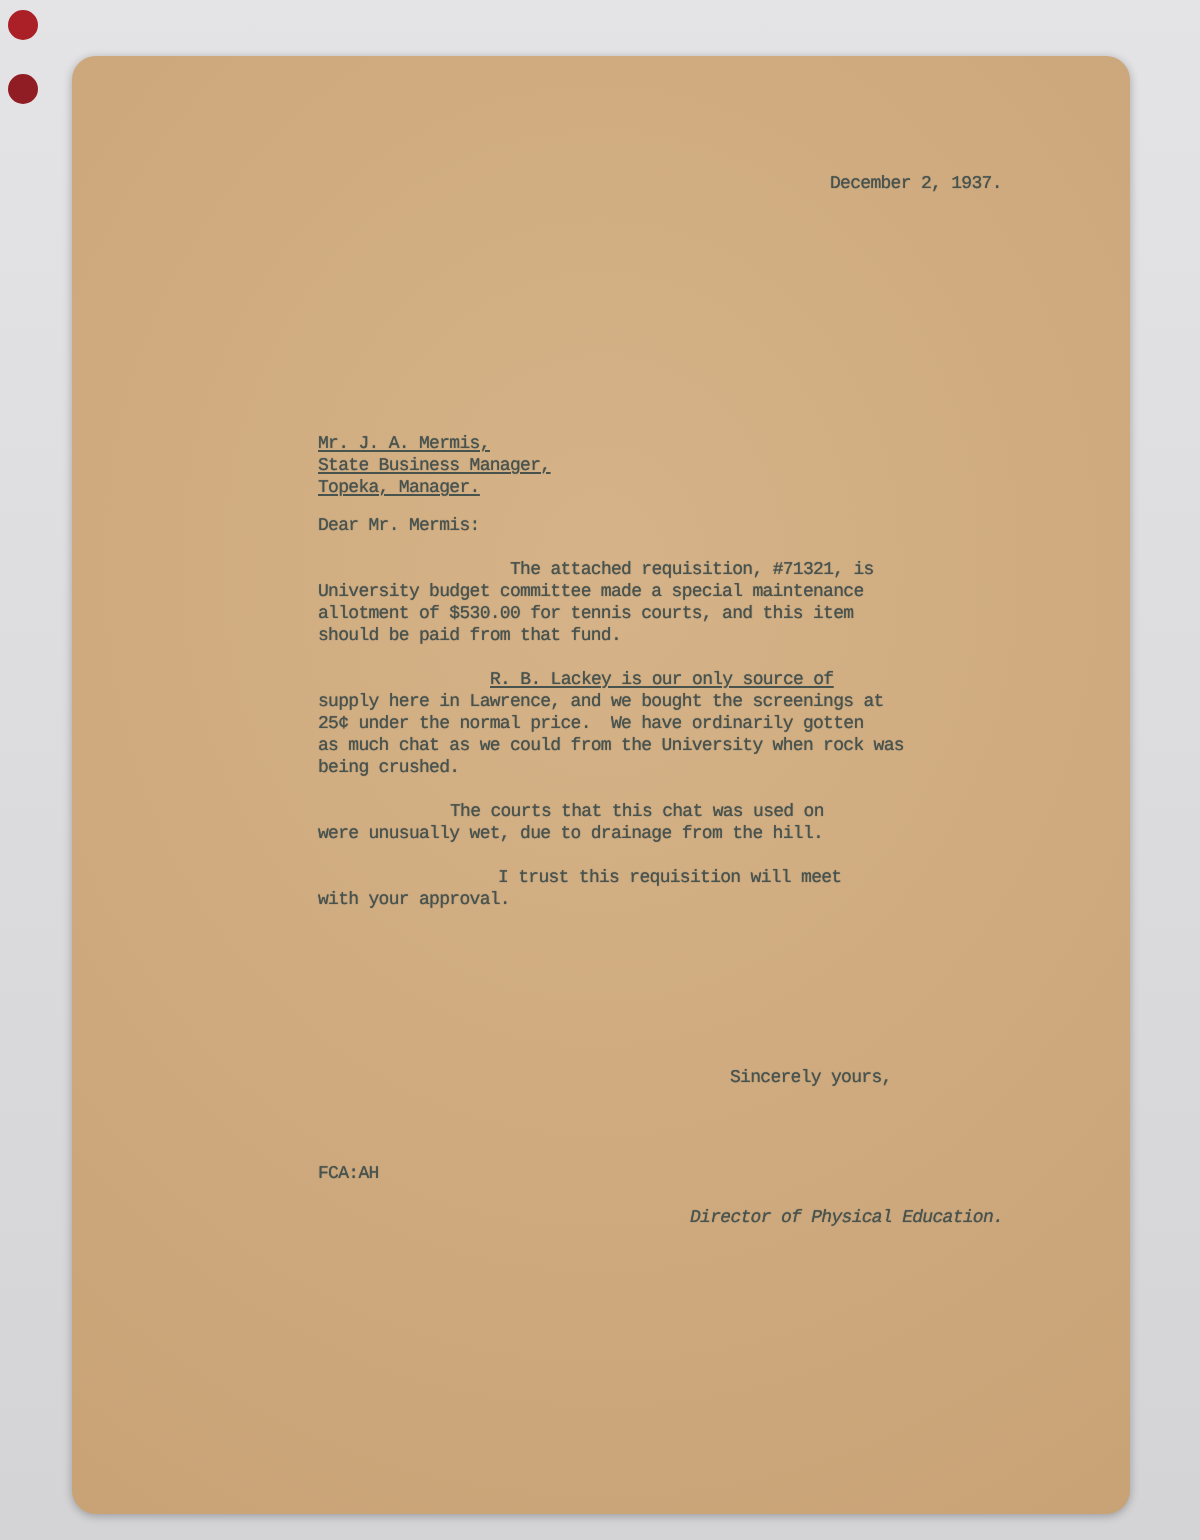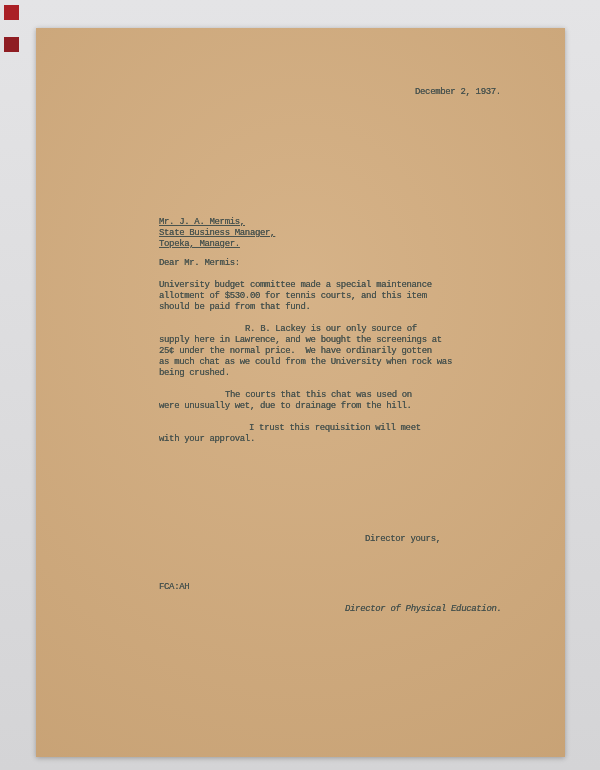--- a/index.html
+++ b/index.html
@@ -1,15 +1,15 @@
 <!DOCTYPE html>
 <html style="--background: #e4e4e6; --paper: #d0a97b; --ink: #49534e; --mark_top: #aa2026; --mark_bottom: #8f1d23;"><head>
 <meta charset="utf-8">
 <style>
-  * { margin:0; padding:0; box-sizing:border-box; }
+  * { margin:0; padding:0; box-sizing:border-box;border-radius:12px; }
   html, body { width:600px; height:770px; }
   body {
     position:relative;
     overflow:hidden;
     background: linear-gradient(180deg, var(--background, #e4e4e6) 0%, #d4d4d6 100%);
     font-family: "Liberation Mono", "DejaVu Sans Mono", monospace;
   }
 
   .mark { position:absolute; left:4px; width:15px; height:15px; }
   .mark-top { top:5px; background: var(--mark_top, #aa2026); }
@@ -30,21 +30,21 @@
   }
 
   .line { white-space: pre; line-height: 11px; height: 11px; }
 
   .date       { position:absolute; left:379px; top:59px;  white-space:pre; line-height:11px; }
   .address    { position:absolute; left:123px; top:189px;text-decoration:underline; }
   .salutation { position:absolute; left:123px; top:230px; white-space:pre; line-height:11px; }
   .body       { position:absolute; left:123px; top:252px; width:330px; }
   .para       { margin-bottom:11px; }
   .ind96 { text-indent:96px; }
-  .ind86 { text-indent:86px; }
+  .ind86 { text-indent:86px;text-decoration:underline; }
   .ind66 { text-indent:66px;font-family:Liberation Mono, monospace; }
   .ind90 { text-indent:90px; }
 
   .closing    { position:absolute; left:329px; top:506px; white-space:pre; line-height:11px; }
   .initials   { position:absolute; left:123px; top:554px; white-space:pre; line-height:11px; }
   .sig-title  { position:absolute; left:309px; top:576px; white-space:pre; line-height:11px;font-style:italic; }
 </style>
 </head>
 <body>
 
@@ -58,20 +58,21 @@
   <div class="address">
     <div class="line">Mr. J. A. Mermis,</div>
     <div class="line">State Business Manager,</div>
     <div class="line">Topeka, Manager.</div>
   </div>
 
   <div class="salutation">Dear Mr. Mermis:</div>
 
   <div class="body">
     <div class="para">
+      <div class="line ind96">The attached requisition, #71321, is</div>
       <div class="line">University budget committee made a special maintenance</div>
       <div class="line">allotment of $530.00 for tennis courts, and this item</div>
       <div class="line">should be paid from that fund.</div>
     </div>
     <div class="para">
       <div class="line ind86">R. B. Lackey is our only source of</div>
       <div class="line">supply here in Lawrence, and we bought the screenings at</div>
       <div class="line">25¢ under the normal price.  We have ordinarily gotten</div>
       <div class="line">as much chat as we could from the University when rock was</div>
       <div class="line">being crushed.</div>
@@ -79,18 +80,18 @@
     <div class="para">
       <div class="line ind66">The courts that this chat was used on</div>
       <div class="line">were unusually wet, due to drainage from the hill.</div>
     </div>
     <div class="para">
       <div class="line ind90">I trust this requisition will meet</div>
       <div class="line">with your approval.</div>
     </div>
   </div>
 
-  <div class="closing">Director yours,</div>
+  <div class="closing">Sincerely yours,</div>
 
   <div class="initials">FCA:AH</div>
   <div class="sig-title">Director of Physical Education.</div>
 
 </div>
 
 </body></html>

